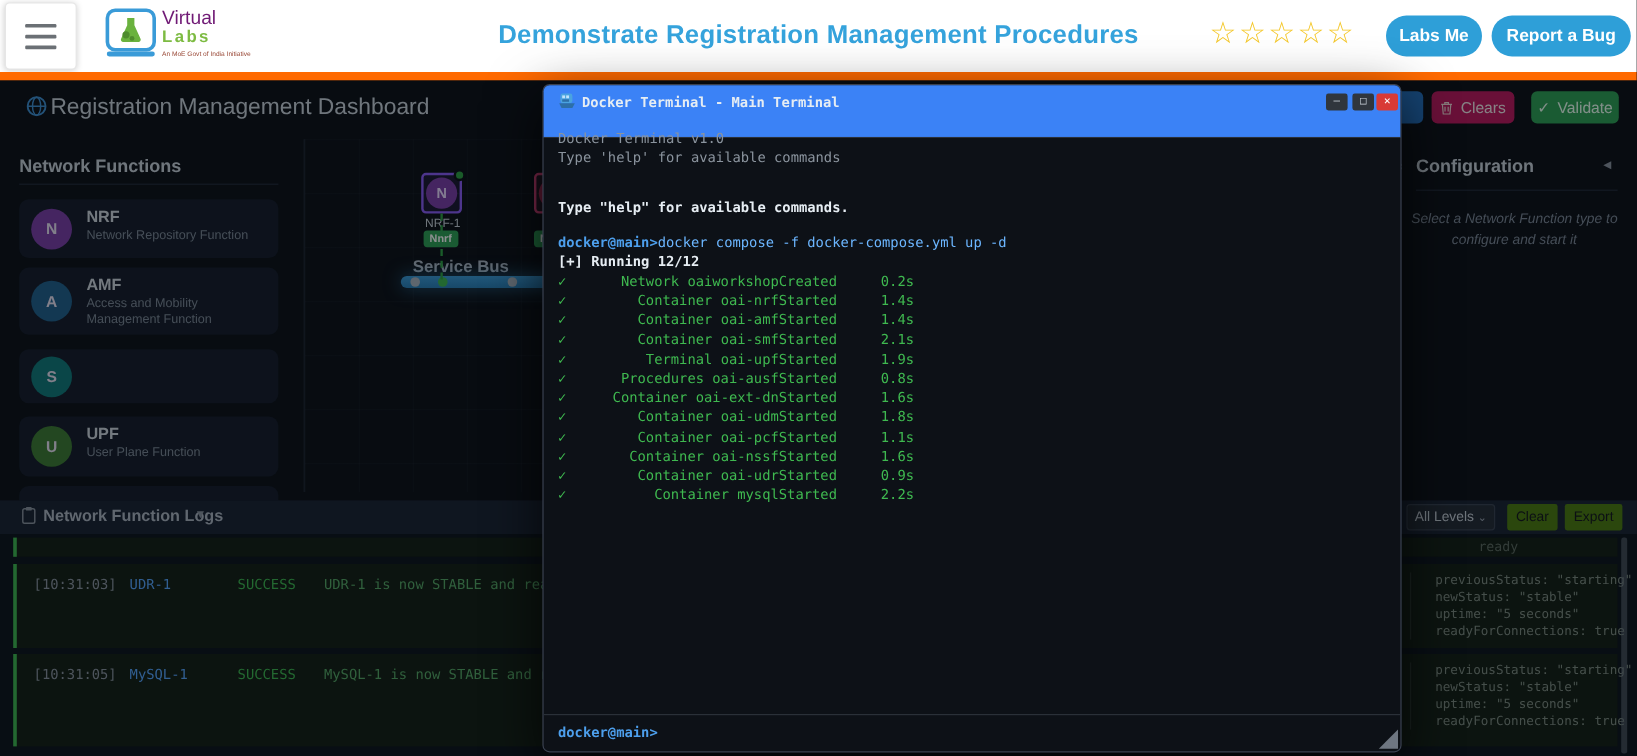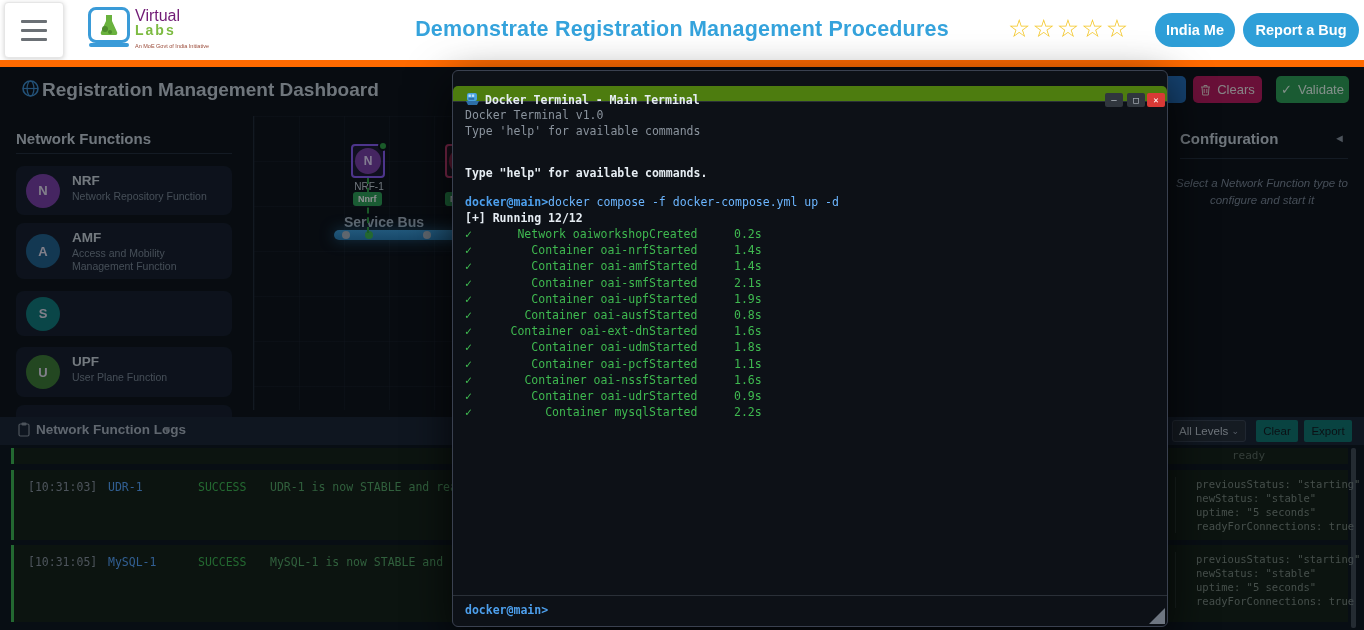--- a/index.html
+++ b/index.html
@@ -26,21 +26,21 @@
   .star { font-size:25px; color:#f4c728; line-height:30px; cursor:pointer; }
   .pill-btn { position:absolute; top:13px; height:34px; border:none; border-radius:17px; background:#2e9fd8;
     color:#fff; font-family:"Liberation Sans",sans-serif; font-size:14.5px; font-weight:bold; cursor:pointer; }
   .btn-rate { left:1155px; width:80px; }
   .btn-bug  { left:1243px; width:116px; }
   .accent-bar { position:absolute; left:0; top:60px; width:1364px; height:7px; background:#ff6a00; z-index:3; }
 
   
   .dashboard { position:absolute; left:0; top:67px; width:1364px; height:563px; background:#0d1117; z-index:1; }
   .dash-globe { position:absolute; left:22px; top:13px; }
-  .dash-title { position:absolute; left:42px; top:12px; font-size:19px; font-weight:bold; color:#c9d1d9; }
+  .dash-title { position:absolute; left:42px; top:12px; font-size:19px; font-weight:normal; color:#c9d1d9; }
   .tb-btn { position:absolute; top:9px; height:27px; border:none; border-radius:5px; color:#f2e9e9;
     font-size:13px; font-family:"Liberation Sans",sans-serif; display:flex; align-items:center; gap:6px;
     justify-content:center; cursor:pointer; }
   .tb-partial { left:1128px; width:58px; background:#2574c4; }
   .tb-clears { left:1193px; width:69px; background:#be185d; }
   .tb-validate { left:1276px; width:73px; background:#2ea054; color:#eafff0; }
 
   
   .sb-title { position:absolute; left:16px; top:63px; font-size:15px; font-weight:bold; color:#c9d1d9; }
   .sb-divider { position:absolute; left:16px; top:86px; width:216px; height:1px; background:#242c3a; }
@@ -100,21 +100,21 @@
 
   
   .logs-header { position:absolute; left:0; top:350px; width:1364px; height:28px; background:#1a2332; }
   .logs-clip { position:absolute; left:18px; top:355px; }
   .logs-title { position:absolute; left:36px; top:355px; font-size:13.5px; font-weight:bold; color:#aeb7c2; }
   .logs-caret { position:absolute; left:162px; top:357px; font-size:10px; color:#8b949e; cursor:pointer; }
   .log-select { position:absolute; left:1172px; top:353px; width:74px; height:22px; background:#252c36;
     border:1px solid #3a4350; border-radius:3px; color:#c9d1d9; font-size:11.5px;
     display:flex; align-items:center; justify-content:space-between; padding:0 6px; cursor:pointer; }
   .log-select .chev { font-size:9px; color:#9aa4b0; }
-  .log-btn { position:absolute; top:353px; height:22px; border:none; border-radius:2px; background:#0f766e;
+  .log-btn { position:absolute; top:353px; height:22px; border:none; border-radius:2px; background:#4d7c0f;
     color:#14171c; font-size:11.5px; font-family:"Liberation Sans",sans-serif; cursor:pointer; }
   .btn-clear { left:1256px; width:42px; }
   .btn-export { left:1304px; width:48px; }
   .logs-body { position:absolute; left:0; top:378px; width:1364px; height:185px; background:#0e141c; }
   .log-row { position:absolute; left:11px; width:1337px; background:#141f14; border-left:3px solid #3fb950;
     font-family:"DejaVu Sans Mono", monospace; }
   .log-partial { top:381px; height:16px; overflow:hidden; }
   .log-frag { position:absolute; left:1218px; top:1px; font-size:11px; color:#5d6a5f; }
   .row-1 { top:403px; height:70px; }
   .row-2 { top:478px; height:77px; }
@@ -127,21 +127,21 @@
   .logs-scrollbar { position:absolute; left:1351px; top:381px; width:5px; height:180px;
     background:#6b7682; opacity:.55; border-radius:2px; cursor:pointer; }
 
   
   .dim-overlay { position:absolute; left:0; top:67px; width:1364px; height:563px;
     background:rgba(3,6,10,.45); z-index:5; }
 
   
   .terminal { position:absolute; left:452px; top:70px; width:716px; height:557px; background:#0d1117;
     border:1px solid #3a4150; border-radius:6px; box-shadow:0 14px 45px rgba(0,0,0,.75); z-index:10; }
-  .t-bar { position:absolute; left:0; top:15px; right:0; height:16px; background:#4d7c0f;
+  .t-bar { position:absolute; left:0; top:0; right:0; height:44px; background:#3b82f6;
     border-bottom:1px solid #2a3038; border-radius:5px 5px 0 0; cursor:move; }
   .t-icon { position:absolute; left:12px; top:6px; }
   .t-title { position:absolute; left:32px; top:7px; font-family:"DejaVu Sans Mono",monospace;
     font-size:11.5px; font-weight:bold; color:#e6edf3; }
   .t-btn { position:absolute; top:7px; width:18px; height:14px; border:none; border-radius:2px;
     background:#30363d; color:#c9d1d9; font-size:9px; line-height:14px; text-align:center;
     font-family:"DejaVu Sans Mono",monospace; cursor:pointer; padding:0; }
   .t-min { left:652px; } .t-max { left:674px; }
   .t-close { left:694px; background:#d93a36; color:#fff; font-weight:bold; }
   .t-content { position:absolute; left:0; top:28px; right:0; bottom:0; padding:8px 12px 0 12px;
@@ -190,21 +190,21 @@
     </div>
     <div class="app-title">Demonstrate Registration Management Procedures</div>
     <div class="stars">
 
     <span class="star">☆</span>
         <span class="star">☆</span>
         <span class="star">☆</span>
         <span class="star">☆</span>
         <span class="star">☆</span>
       </div>
-    <button class="pill-btn btn-rate">India Me</button>
+    <button class="pill-btn btn-rate">Labs Me</button>
     <button class="pill-btn btn-bug">Report a Bug</button>
   </div>
   <div class="accent-bar"></div>
 
   <div class="dashboard">
     <svg class="dash-globe" width="17" height="17" viewBox="0 0 17 17">
       <circle cx="8.5" cy="8.5" r="7.5" fill="none" stroke="#3e8fd0" stroke-width="1.6"></circle>
       <ellipse cx="8.5" cy="8.5" rx="3.4" ry="7.5" fill="none" stroke="#3e8fd0" stroke-width="1.2"></ellipse>
       <line x1="1" y1="8.5" x2="16" y2="8.5" stroke="#3e8fd0" stroke-width="1.2"></line>
     </svg>
@@ -371,28 +371,28 @@
 
           <div class="c-row">
             <span class="c-check">✓</span>
             <span class="c-name">Container oai-smf</span>
             <span class="c-status">Started</span>
             <span class="c-time">2.1s</span>
           </div>
 
           <div class="c-row">
             <span class="c-check">✓</span>
-            <span class="c-name">Container oai-upf</span>
+            <span class="c-name">Terminal oai-upf</span>
             <span class="c-status">Started</span>
             <span class="c-time">1.9s</span>
           </div>
 
           <div class="c-row">
             <span class="c-check">✓</span>
-            <span class="c-name">Container oai-ausf</span>
+            <span class="c-name">Procedures oai-ausf</span>
             <span class="c-status">Started</span>
             <span class="c-time">0.8s</span>
           </div>
 
           <div class="c-row">
             <span class="c-check">✓</span>
             <span class="c-name">Container oai-ext-dn</span>
             <span class="c-status">Started</span>
             <span class="c-time">1.6s</span>
           </div>

